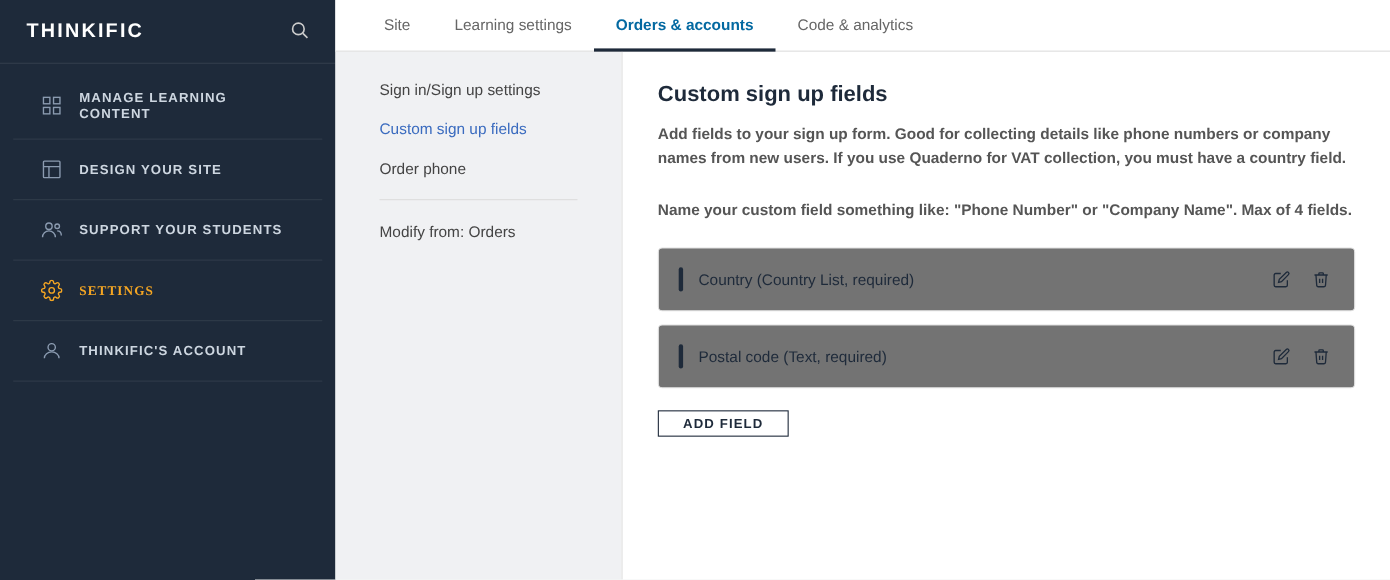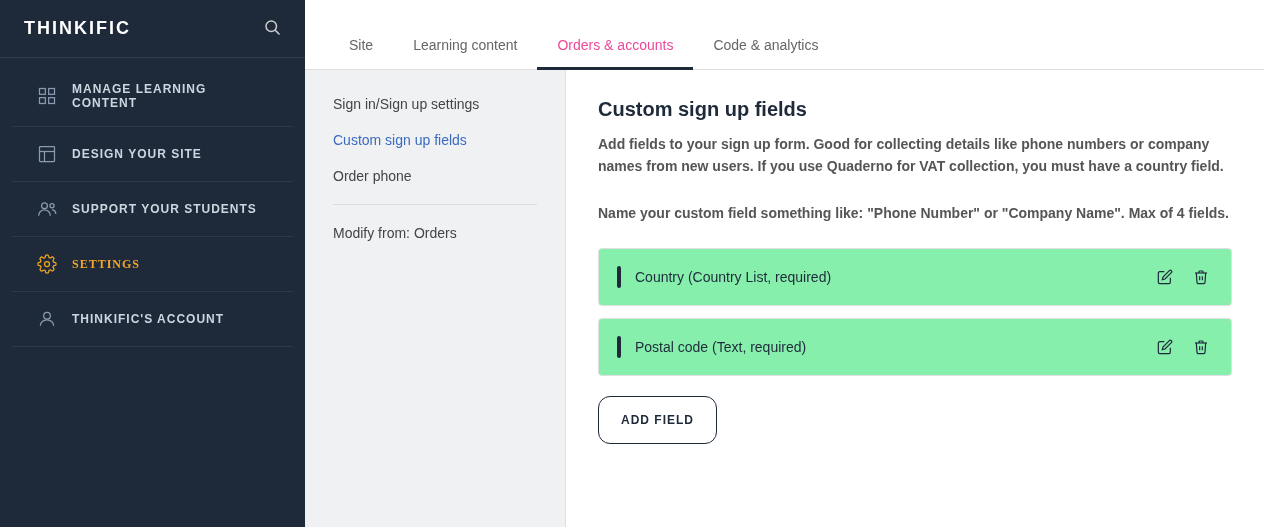--- a/index.html
+++ b/index.html
@@ -59,46 +59,46 @@
       flex-direction: column;
       background: #f0f1f3;
     }
 
     
     .tabs {
       background: #fff;
       border-bottom: 1px solid #ddd;
       display: flex;
       padding: 0 24px;
-      height: 70px;
+      height: 47px;
       align-items: flex-end;
     }
     .tab {
       padding: 14px 20px;
       font-size: 14px;
       color: #666;
       cursor: pointer;
       border-bottom: 3px solid transparent;
       margin-bottom: -1px;
     }
-    .tab.active { color: #ec4899; border-bottom: 3px solid #1e2a3a; font-weight: 400; }
+    .tab.active { color: #0369a1; border-bottom: 3px solid #1e2a3a; font-weight: 700; }
 
     
     .content {
       display: flex;
       flex: 1;
       overflow: hidden;
     }
 
     
     .sub-nav {
       width: 260px;
       min-width: 260px;
       background: #f0f1f3;
-      padding: 16px 4px;
+      padding: 16px 16px;
     }
     .sub-nav-item {
       display: block;
       padding: 10px 24px;
       font-size: 14px;
       color: #444;
       cursor: pointer;
       text-decoration: none;
     }
     .sub-nav-item.active { color: #3a6bbf; font-weight: 500; }
@@ -121,21 +121,21 @@
     .panel-description {
       font-size: 14px;
       color: #555;
       line-height: 1.6;
       margin-bottom: 24px;
       font-weight: bold;
     }
 
     
     .field-item {
-      background: #86efac;
+      background: #737373;
       border: 1px solid #e0e0e0;
       border-radius: 4px;
       display: flex;
       align-items: center;
       padding: 16px 18px;
       margin-bottom: 12px;
     }
     .field-bar {
       width: 4px;
       height: 22px;
@@ -172,23 +172,23 @@
     }
 
     
     .add-field-btn {
       background: #fff;
       border: 1.5px solid #1e2a3a;
       color: #1e2a3a;
       font-size: 12px;
       font-weight: 700;
       letter-spacing: 1px;
-      padding: 16px 22px;
-      cursor: pointer;
-      border-radius: 12px;
+      padding: 4px 22px;
+      cursor: pointer;
+      border-radius: 0;
       margin-top: 8px;
       text-transform: uppercase;
     }
 
     
     .search-icon-btn { background: none; border: none; cursor: pointer; color: #ccc; }
     .search-icon-btn svg { width: 18px; height: 18px; stroke: #ccc; fill: none; stroke-width: 2; }
   </style>
 </head>
 <body>
@@ -261,21 +261,21 @@
       <span>THINKIFIC'S ACCOUNT</span>
     </div>
 
   </nav>
 </aside>
 
 <div class="main">
 
   <div class="tabs">
     <div class="tab">Site</div>
-    <div class="tab">Learning content</div>
+    <div class="tab">Learning settings</div>
     <div class="tab active">Orders &amp; accounts</div>
     <div class="tab">Code &amp; analytics</div>
   </div>
 
   <div class="content">
 
     <div class="sub-nav">
       <a class="sub-nav-item">Sign in/Sign up settings</a>
       <a class="sub-nav-item active">Custom sign up fields</a>
       <a class="sub-nav-item">Order phone</a>

